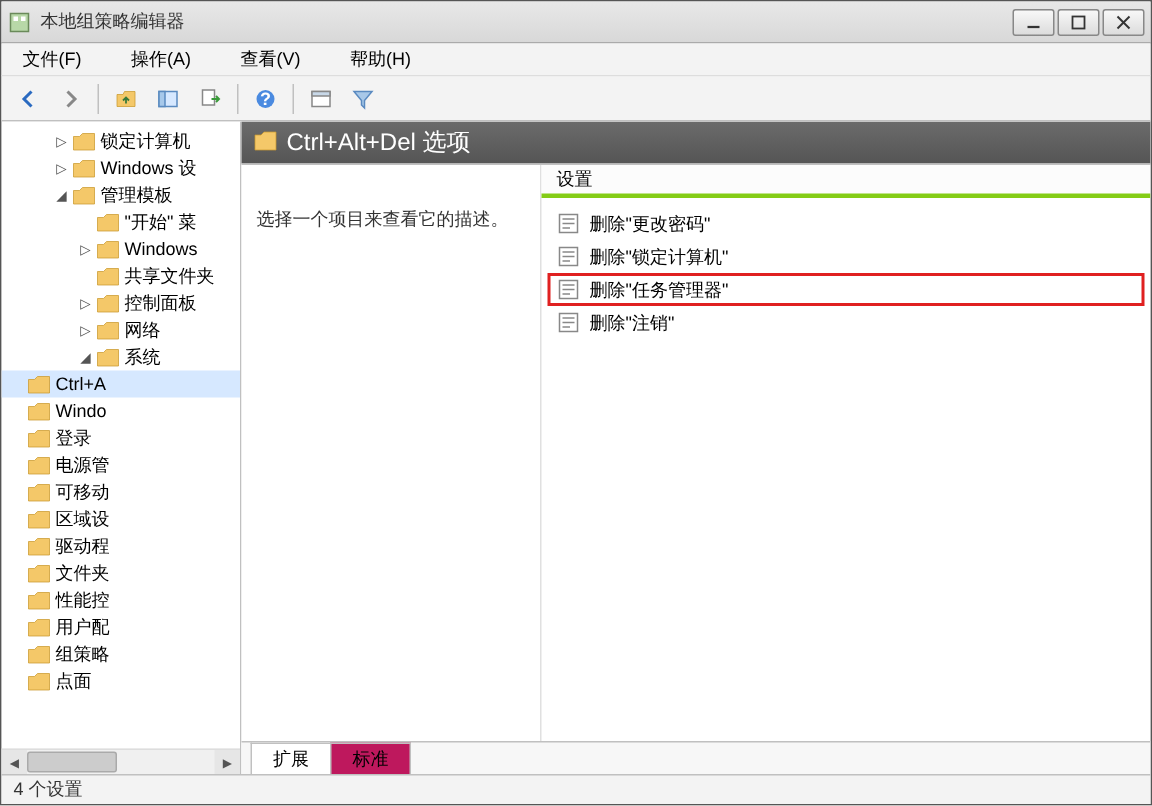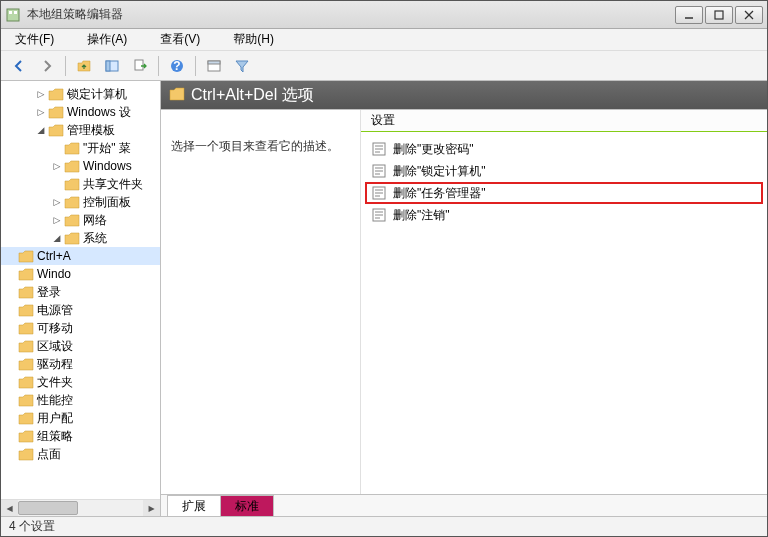--- a/index.html
+++ b/index.html
@@ -41,21 +41,21 @@
 .hscroll .right { right: 0; }
 
 .detailpane { flex: 1; display: flex; flex-direction: column; background: #fff; }
 .pathbar { height: 28px; background: linear-gradient(to bottom,#6b6b6b,#555); display: flex; align-items: center; padding: 0 8px; color: #fff; }
 .pathbar .folder { margin-right: 6px; }
 .pathbar .pathtext { font-size: 16px; }
 
 .detailbody { flex: 1; display: flex; border-top: 1px solid #c0c0c0; }
 .descpane { width: 200px; padding: 28px 10px; color: #333; border-right: 1px solid #e0e0e0; }
 .settingspane { flex: 1; display: flex; flex-direction: column; }
-.colheader { height: 22px; border-bottom: 1px solid #84cc16; display: flex; align-items: center; padding: 0 10px; background: #fcfcfc; }
+.colheader { height: 22px; border-bottom: 3px solid #84cc16; display: flex; align-items: center; padding: 0 10px; background: #fcfcfc; }
 .settingslist { padding: 6px 4px; }
 .settingitem { display: flex; align-items: center; height: 22px; padding: 0 6px; cursor: pointer; }
 .settingitem .sicon { width: 16px; height: 16px; margin-right: 6px; }
 .settingitem .slabel { font-size: 12px; }
 .settingitem.highlighted { border: 2px solid #e02020; padding: 0 4px; }
 
 .tabstrip { height: 22px; display: flex; align-items: flex-start; border-top: 1px solid #c0c0c0; background: #f7f7f7; padding-left: 6px; }
 .tab { padding: 2px 14px; border: 1px solid #c0c0c0; border-bottom: none; background: #fff; margin-right: -1px; cursor: pointer; font-size: 12px; }
 .tab.inactive { background: #be185d; }
 

